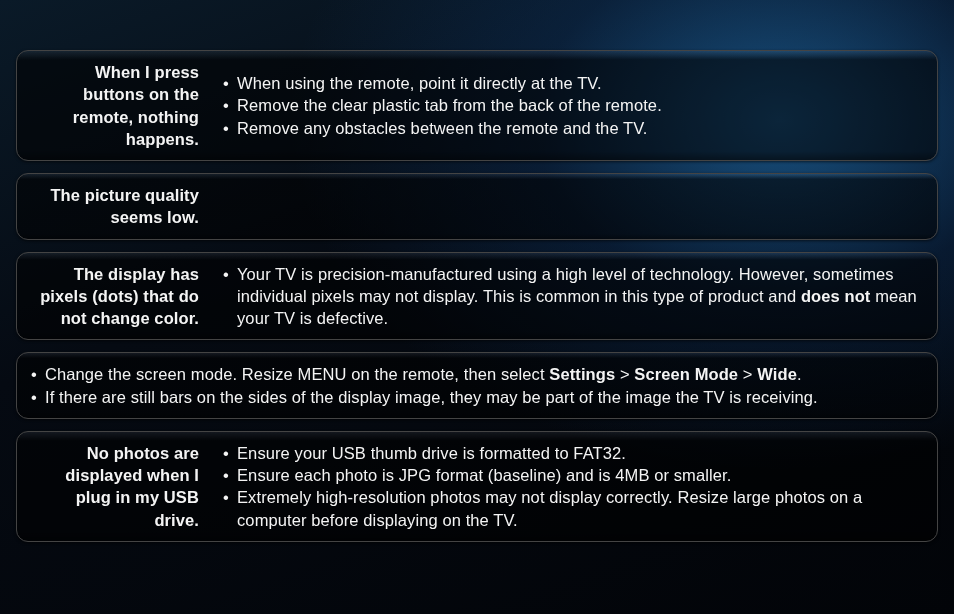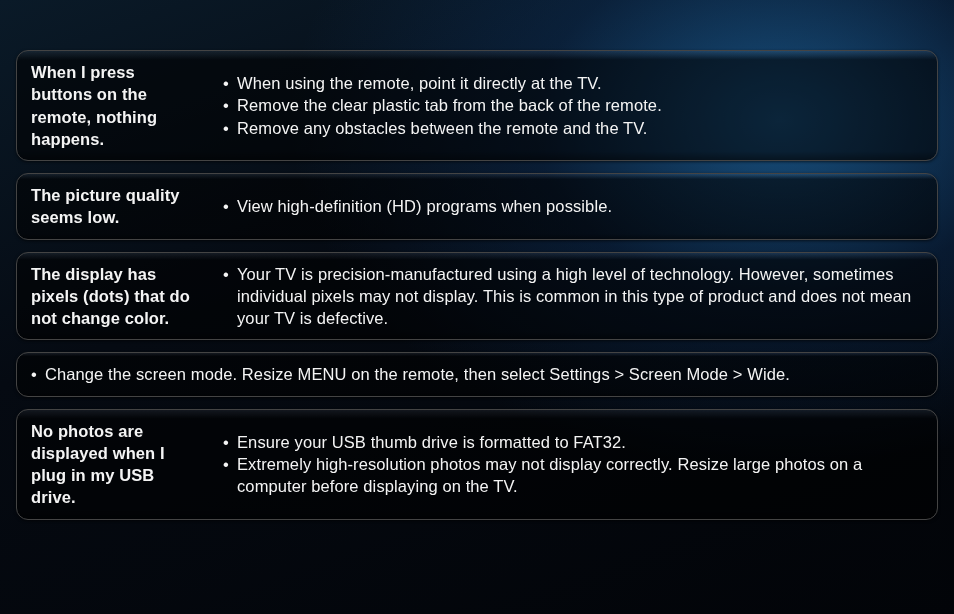--- a/index.html
+++ b/index.html
@@ -25,21 +25,21 @@
     border:1px solid #444;
     border-radius:12px;
     background:linear-gradient(to bottom, rgba(255,255,255,0.06) 0%, rgba(0,0,0,0.55) 8%, rgba(0,0,0,0.55) 92%, rgba(0,0,0,0.7) 100%);
     box-shadow:0 1px 3px rgba(0,0,0,0.6);
     margin-bottom:12px;
     padding:10px 18px 10px 0;
     align-items:center;
   }
   .issue{
     flex:0 0 192px;
-    text-align:left;
+    text-align:right;
     font-weight:700;
     padding:0 10px 0 14px;
     box-sizing:border-box;
     font-family:"Helvetica Neue Condensed","Arial Narrow",Arial,sans-serif;
     font-stretch:condensed;
   }
   .sol{
     flex:1;
   }
   .sol ul{
@@ -50,61 +50,62 @@
   .sol li{
     position:relative;
     padding-left:14px;
   }
   .sol li::before{
     content:"•";
     position:absolute;
     left:0;
     top:0;
   }
-  .b{font-weight:400;}
+  .b{font-weight:700;}
 </style>
 </head>
 <body>
 
 <div class="page" id="page">
     <div class="row">
       <div class="issue">When I press buttons on the remote, nothing happens.</div>
       <div class="sol">
         <ul>
           <li><span>When using the remote, point it directly at the TV.</span></li>
           <li><span>Remove the clear plastic tab from the back of the remote.</span></li>
           <li><span>Remove any obstacles between the remote and the TV.</span></li>
         </ul>
       </div>
     </div>
     <div class="row">
       <div class="issue">The picture quality seems low.</div>
       <div class="sol">
         <ul>
-          <li><span>View high-definition (HD) programs when possible.</span></li>
         </ul>
       </div>
     </div>
     <div class="row">
       <div class="issue">The display has pixels (dots) that do not change color.</div>
       <div class="sol">
         <ul>
           <li><span>Your TV is precision-manufactured using a high level of technology. However, sometimes individual pixels may not display. This is common in this type of product and </span><span class="b">does not</span><span> mean your TV is defective.</span></li>
         </ul>
       </div>
     </div>
     <div class="row">
       <div class="sol">
         <ul>
           <li><span>Change the screen mode. Resize MENU on the remote, then select </span><span class="b">Settings</span><span> &gt; </span><span class="b">Screen Mode</span><span> &gt; </span><span class="b">Wide</span><span>.</span></li>
+          <li><span>If there are still bars on the sides of the display image, they may be part of the image the TV is receiving.</span></li>
         </ul>
       </div>
     </div>
     <div class="row">
       <div class="issue">No photos are displayed when I plug in my USB drive.</div>
       <div class="sol">
         <ul>
           <li><span>Ensure your USB thumb drive is formatted to FAT32.</span></li>
+          <li><span>Ensure each photo is JPG format (baseline) and is 4MB or smaller.</span></li>
           <li><span>Extremely high-resolution photos may not display correctly. Resize large photos on a computer before displaying on the TV.</span></li>
         </ul>
       </div>
     </div>
   </div>
 
 </body></html>

